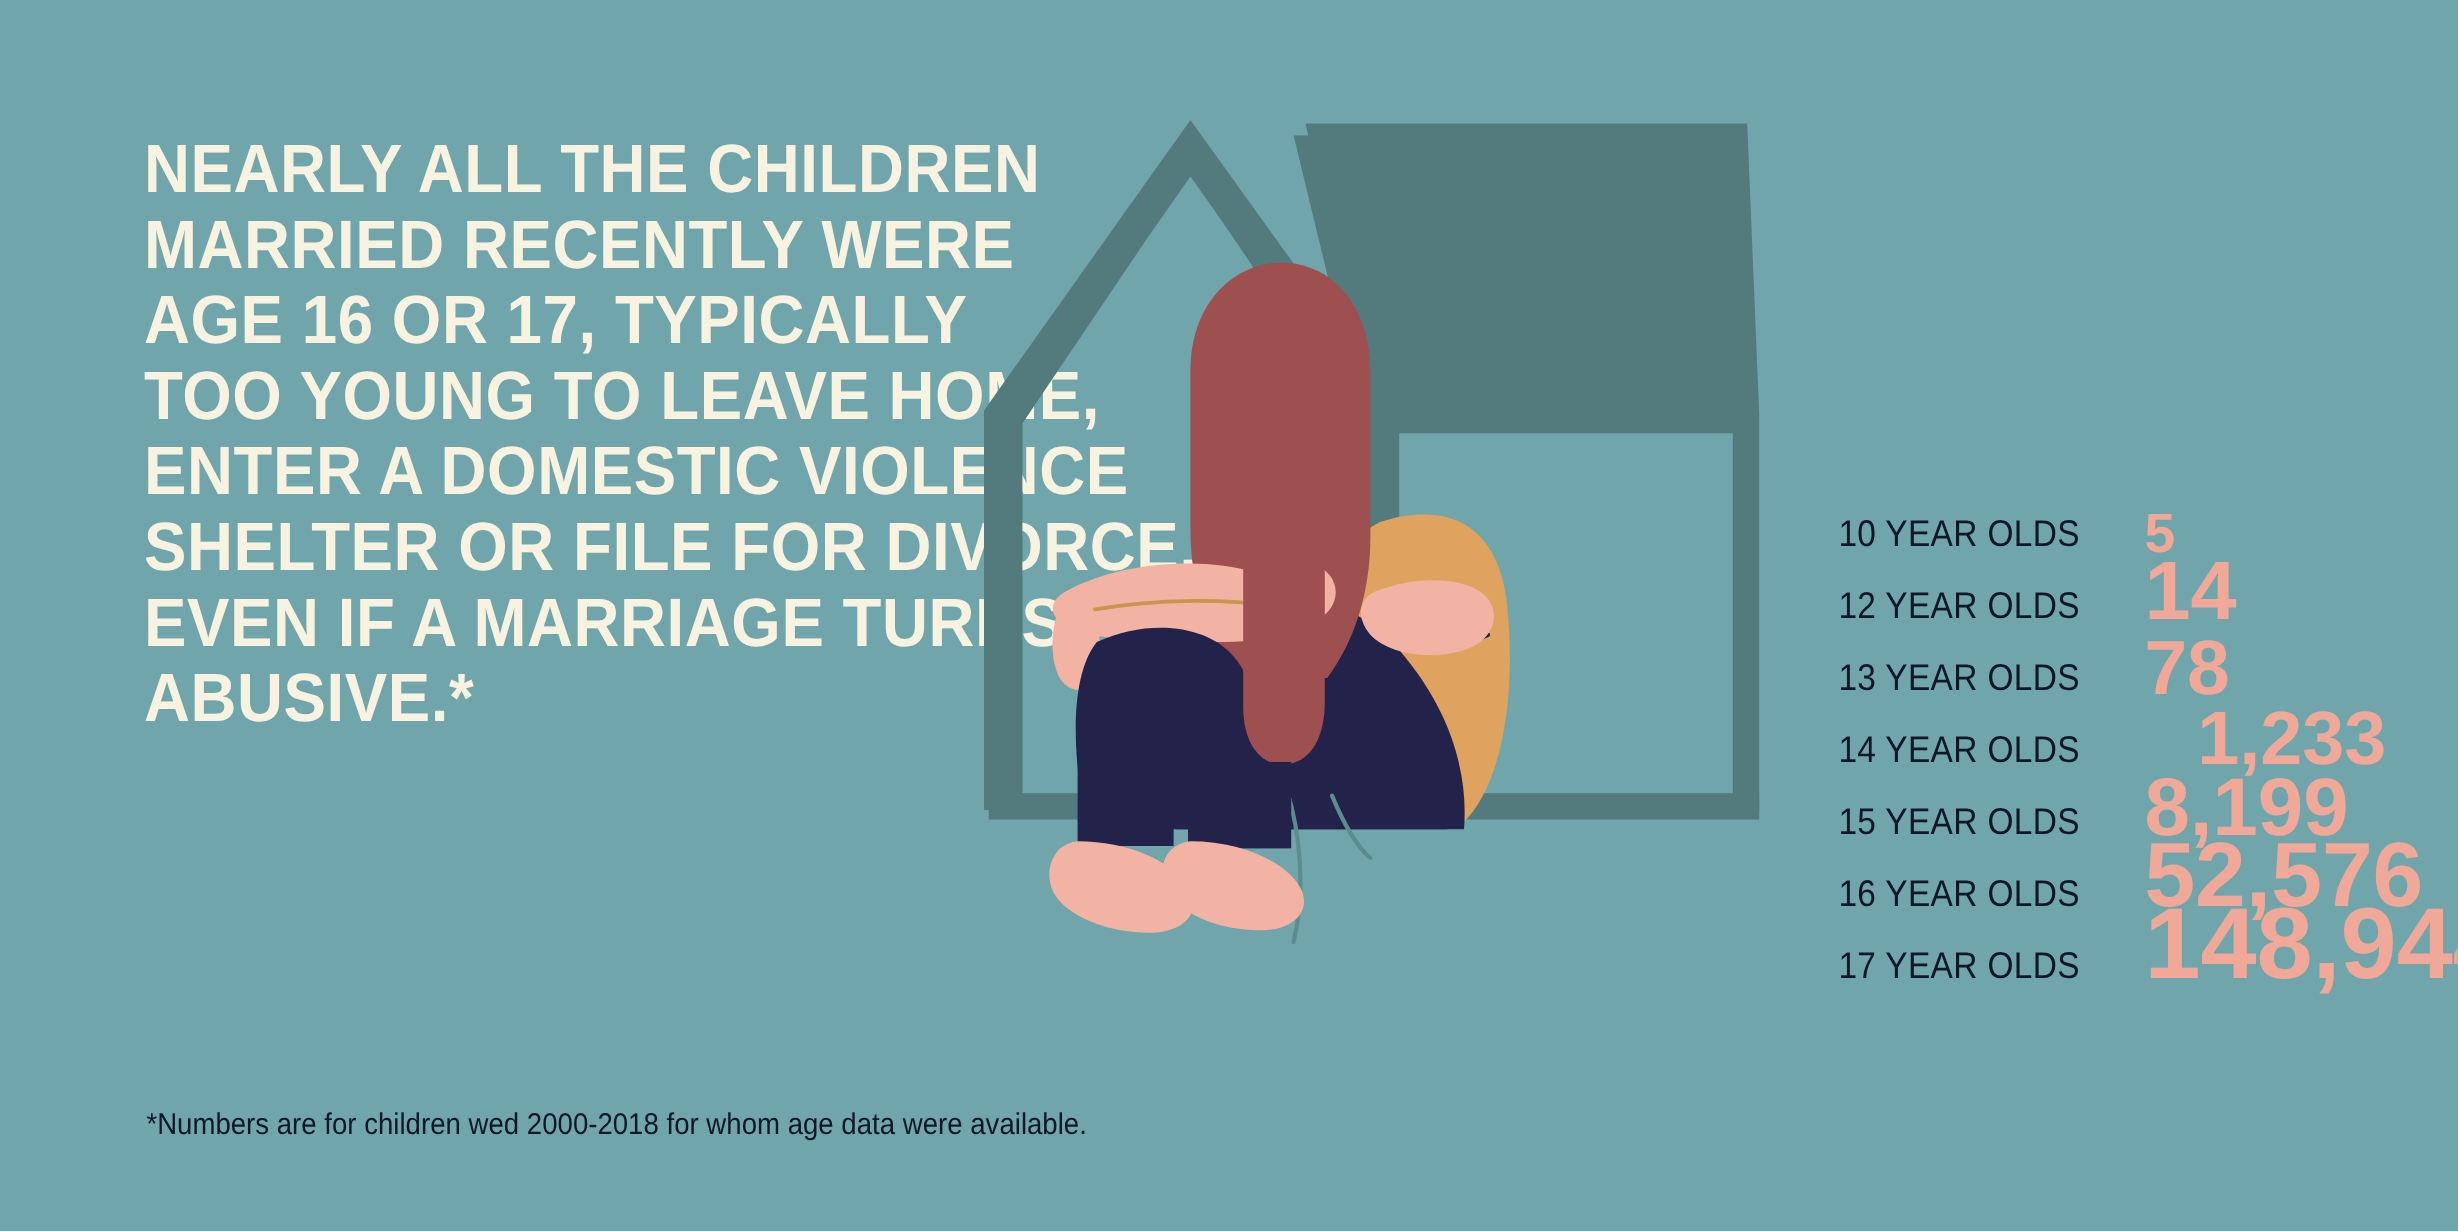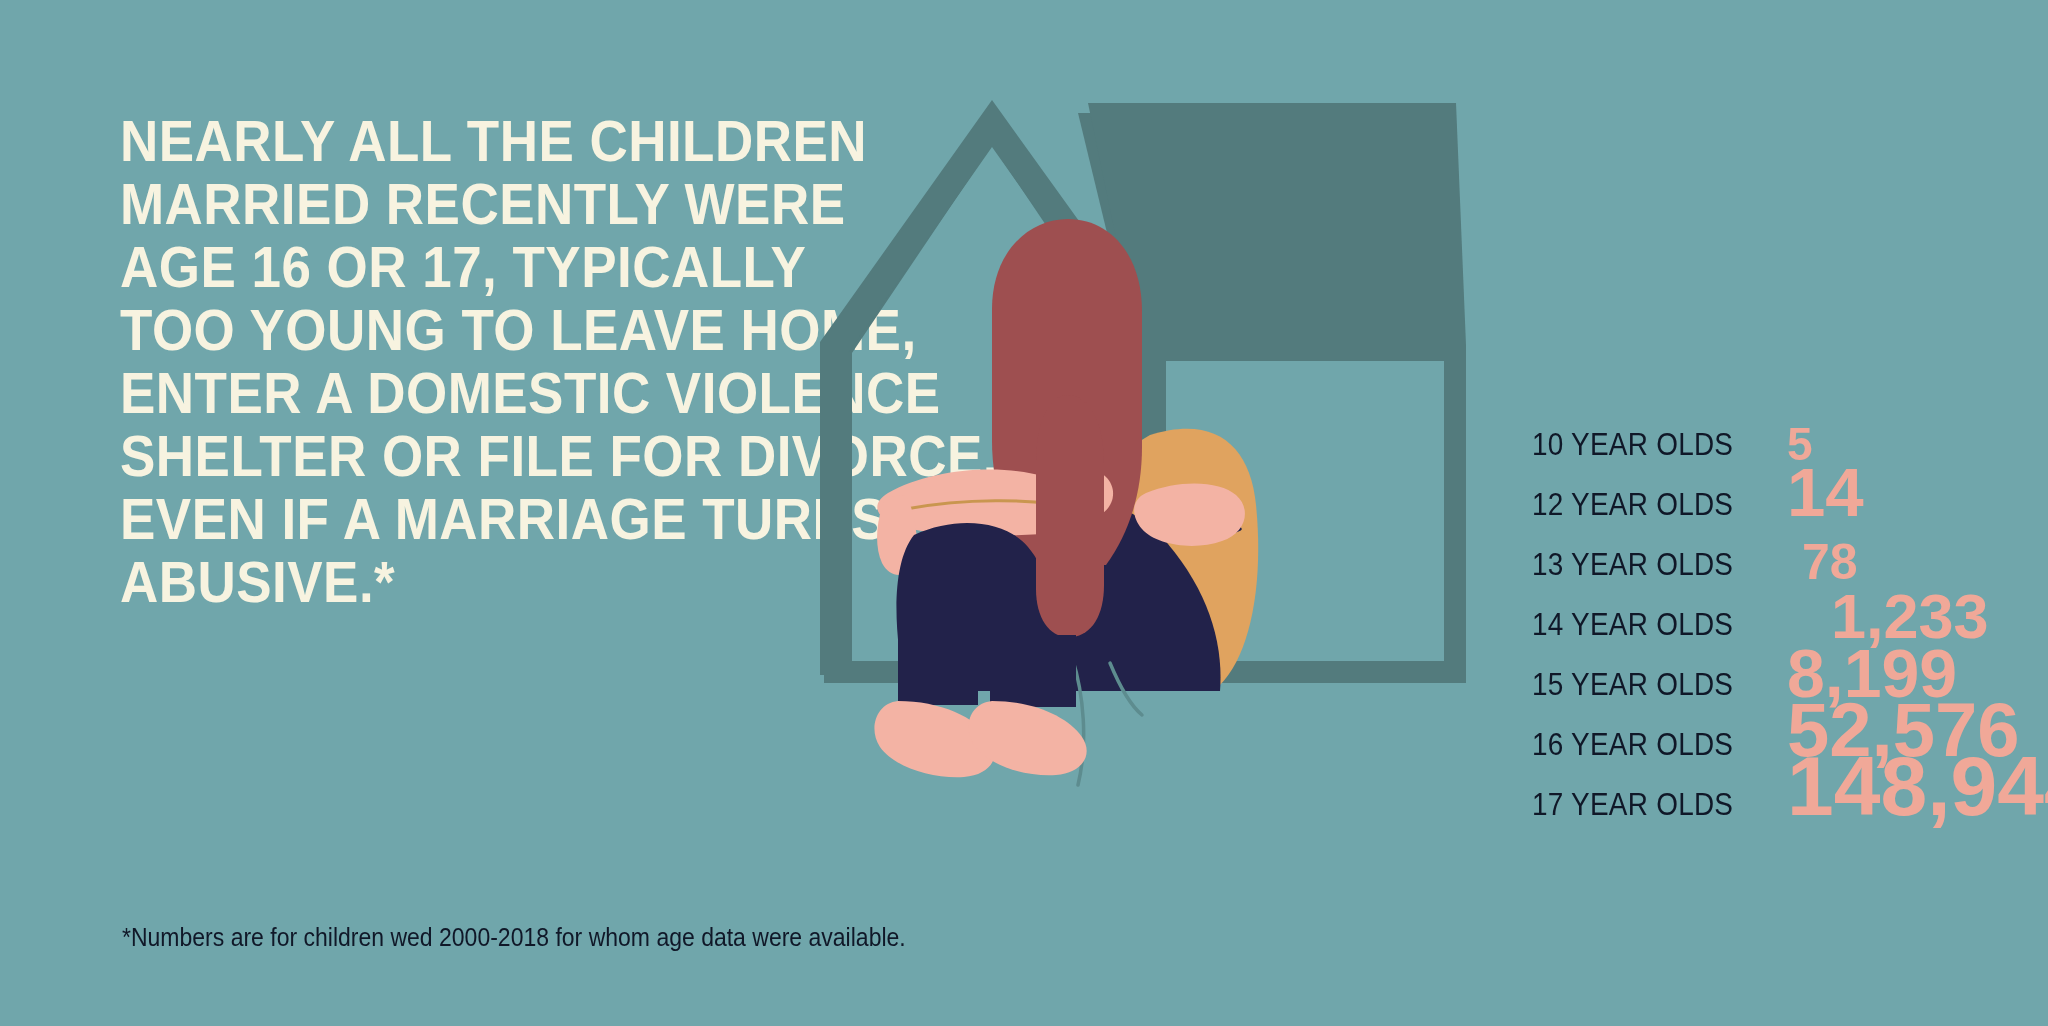--- a/index.html
+++ b/index.html
@@ -84,21 +84,21 @@
     font-family:"Liberation Sans Narrow","Liberation Sans",sans-serif;
     font-weight:bold;
     color:#f0a898;
     line-height:0.88;
     white-space:nowrap;
     transform-origin:left bottom;
   }
   .data-row[data-size="1"] .data-value { font-size:46px; }
   .data-row[data-size="2"] .data-value { font-size:50px; }
   .data-row[data-size="3"] .data-value { font-size:69px; }
-  .data-row[data-size="4"] .data-value { font-size:50px;margin-left:15px; }
+  .data-row[data-size="4"] .data-value { font-size:64px; }
   .data-row[data-size="5"] .data-value { font-size:63px;margin-left:44px; }
   .data-row[data-size="6"] .data-value { font-size:68px; }
   .data-row[data-size="7"] .data-value { font-size:76px; }
   .data-row[data-size="8"] .data-value { font-size:84px; }
 </style>
 </head>
 <body>
 
 <div id="infographic">
 

